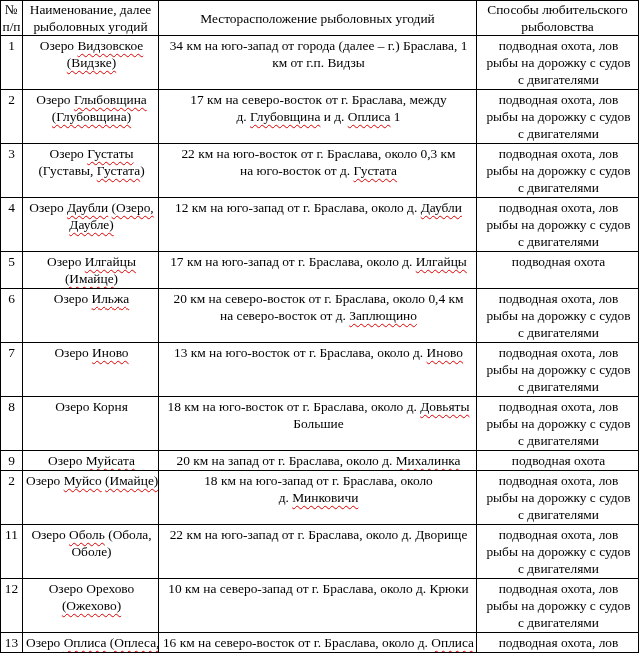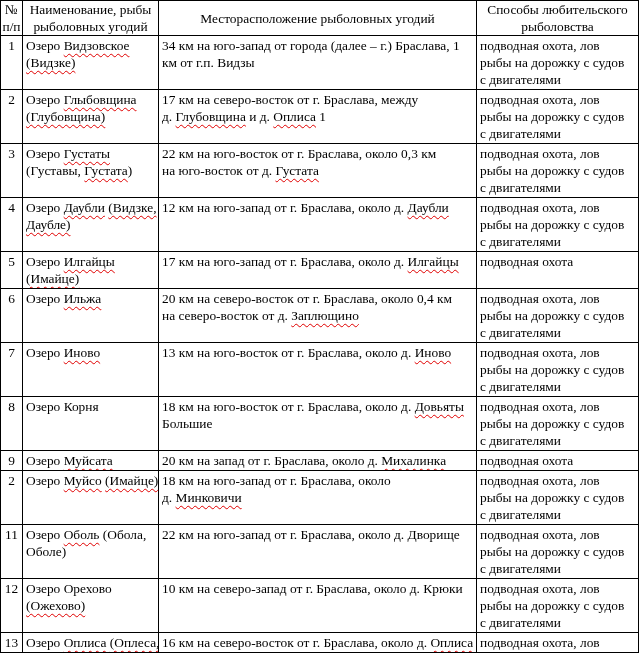--- a/index.html
+++ b/index.html
@@ -29,21 +29,21 @@
     vertical-align:top;
   }
   th{
     font-weight:normal;
     text-align:center;
     vertical-align:middle;
     padding:0 1px;
   }
   td{
     padding:1px 1px 1px 3px;
-    text-align:left;
+    text-align:center;
   }
   td.num{
     text-align:center;
     padding-left:0;
     padding-right:0;
   }
   .line,.hline{white-space:nowrap;}
   .sq{
     text-decoration-line:underline;
     text-decoration-style:wavy;
@@ -64,21 +64,21 @@
       <col class="c-loc">
       <col class="c-meth">
     </colgroup>
     <thead>
       <tr id="head-row">
           <th>
             <div class="hline">№</div>
             <div class="hline">п/п</div>
           </th>
           <th>
-            <div class="hline">Наименование, рыбы</div>
+            <div class="hline">Наименование, далее</div>
             <div class="hline">рыболовных угодий</div>
           </th>
           <th>
             <div class="hline">Месторасположение рыболовных угодий</div>
           </th>
           <th>
             <div class="hline">Способы любительского</div>
             <div class="hline">рыболовства</div>
           </th>
         </tr>
@@ -128,21 +128,21 @@
           </td>
           <td>
             <div class="line"><span>подводная охота, лов</span></div>
             <div class="line"><span>рыбы на дорожку с судов</span></div>
             <div class="line"><span>с двигателями</span></div>
           </td>
         </tr>
         <tr>
           <td class="num">4</td>
           <td>
-            <div class="line"><span>Озеро </span><span class="sq">Даубли</span><span> </span><span class="sq">(Видзке,</span></div>
+            <div class="line"><span>Озеро </span><span class="sq">Даубли</span><span> </span><span class="sq">(Озеро,</span></div>
             <div class="line"><span class="sq">Даубле)</span></div>
           </td>
           <td>
             <div class="line"><span>12 км на юго-запад от г. Браслава, около д. </span><span class="sq">Даубли</span></div>
           </td>
           <td>
             <div class="line"><span>подводная охота, лов</span></div>
             <div class="line"><span>рыбы на дорожку с судов</span></div>
             <div class="line"><span>с двигателями</span></div>
           </td>

